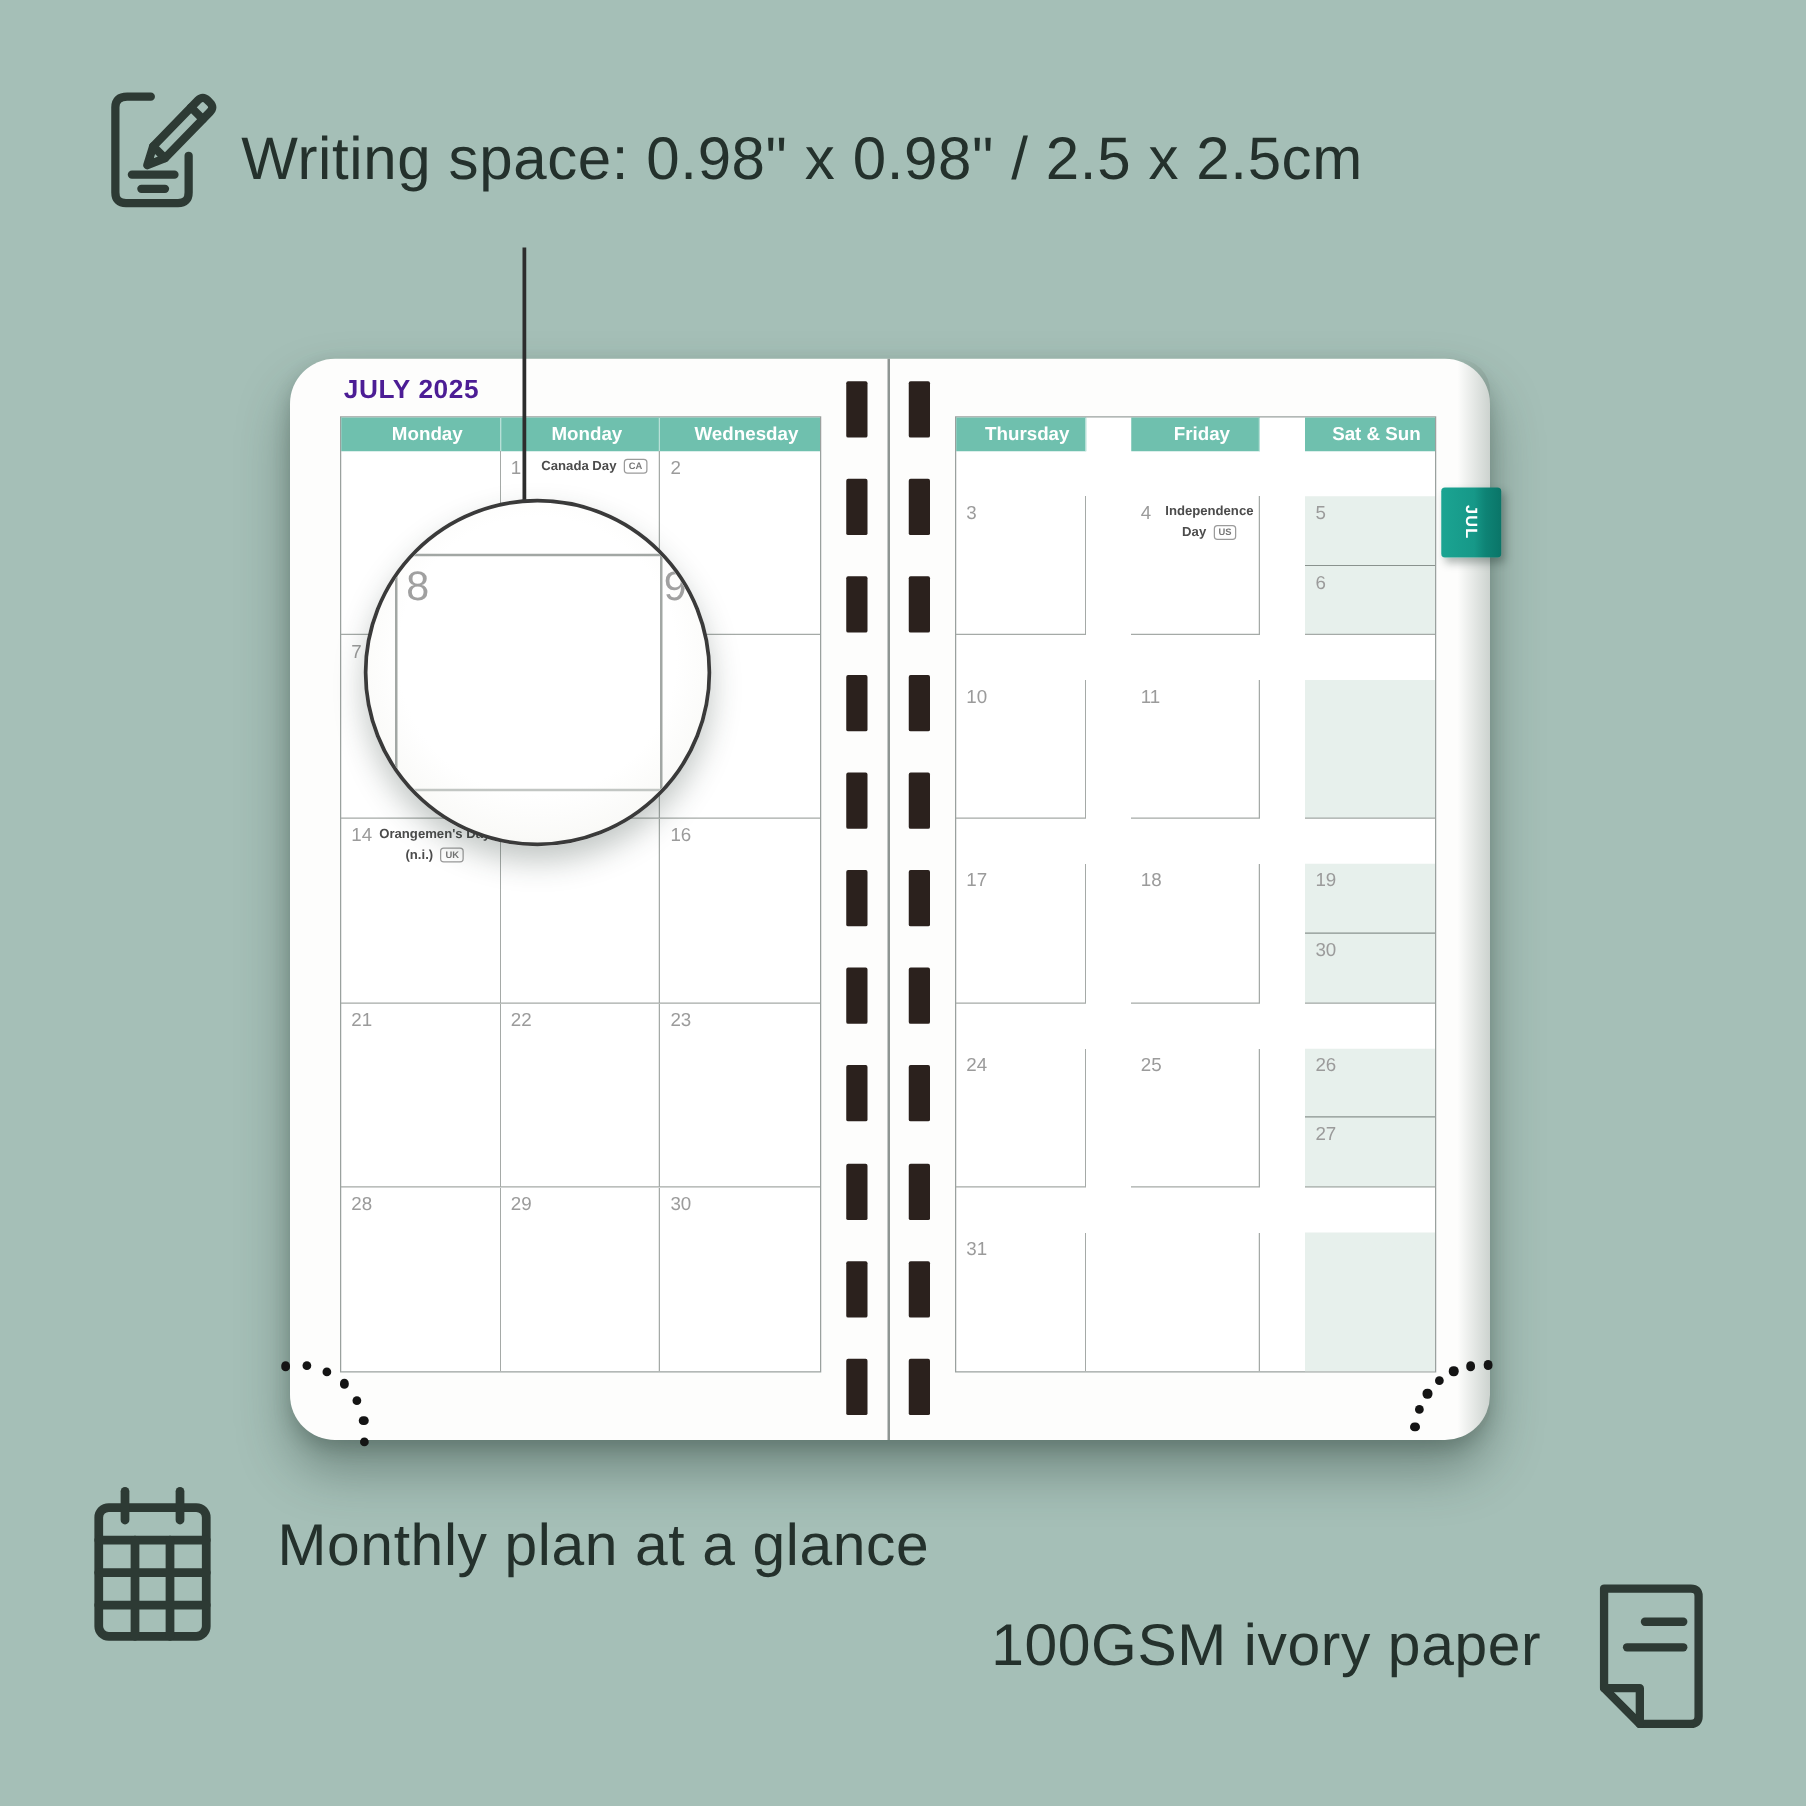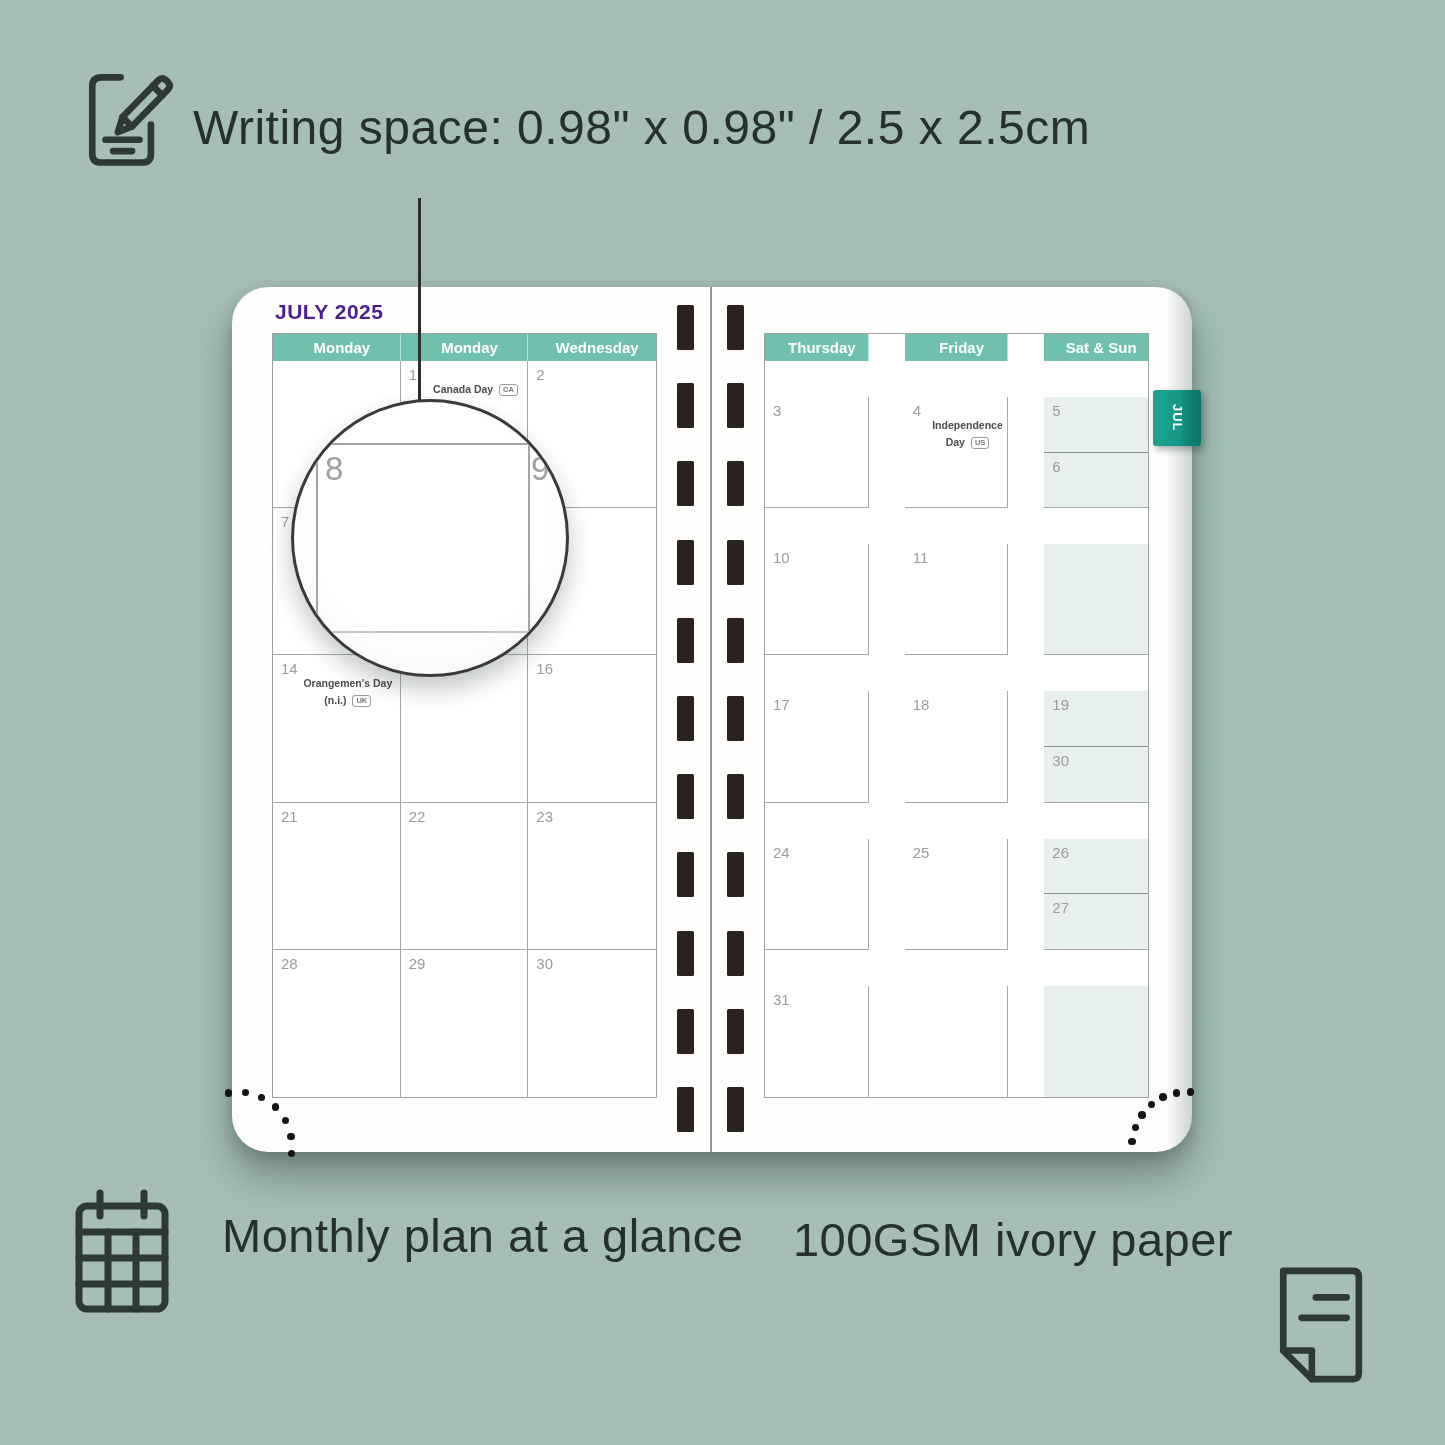--- a/index.html
+++ b/index.html
@@ -15,21 +15,21 @@
   .feature-text{
     position:absolute;
     color:#24312c;
     font-size:48px;
     font-weight:500;
     letter-spacing:.5px;
     white-space:nowrap;
   }
   #writing-text{left:193px;top:100px;}
   #monthly-text{left:222px;top:1208px;font-size:47px;}
-  #paper-text{right:212px;top:1212px;font-size:47px;}
+  #paper-text{right:212px;top:1288px;font-size:47px;}
 
   .feat-icon{position:absolute;}
   #writing-icon{left:84px;top:66px;}
   #calendar-icon{left:74px;top:1186px;}
   #paper-icon{right:80px;top:1264px;}
 
   
   #pointer-line{
     position:absolute;left:418px;top:198px;width:2.5px;height:208px;
     background:#2d2d2d;z-index:4;
@@ -74,21 +74,21 @@
   }
   .hdr.hl{box-shadow:none;}
 
   .cell{position:relative;box-shadow:inset -1px -1px 0 #a5aaa7;}
   .cell.lc{box-shadow:inset 0 -1px 0 #a5aaa7;}
   .cell.lr{box-shadow:inset -1px 0 0 #a5aaa7;}
   .cell.lc.lr{box-shadow:none;}
   .num{position:absolute;top:5px;left:8px;font-size:15px;color:#9b9b9b;}
 
   .holiday{
-    position:relative;margin-top:20px;padding-left:22px;
+    position:relative;margin-top:4px;padding-left:22px;
     text-align:center;font-size:10.5px;font-weight:bold;color:#4c4c4c;line-height:1.6;
   }
   .badge{
     display:inline-block;border:1px solid #9b9b9b;border-radius:3px;
     font-size:7.5px;font-weight:600;color:#777;
     padding:0 3px;line-height:10px;vertical-align:1px;margin-left:3px;background:#fff;
   }
 
   .satsun{background:#e7f0ec;}
   .half{position:relative;height:50%;}

